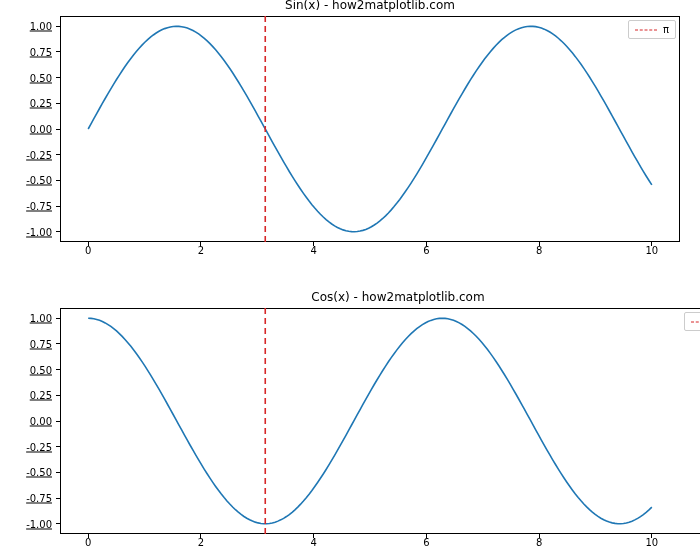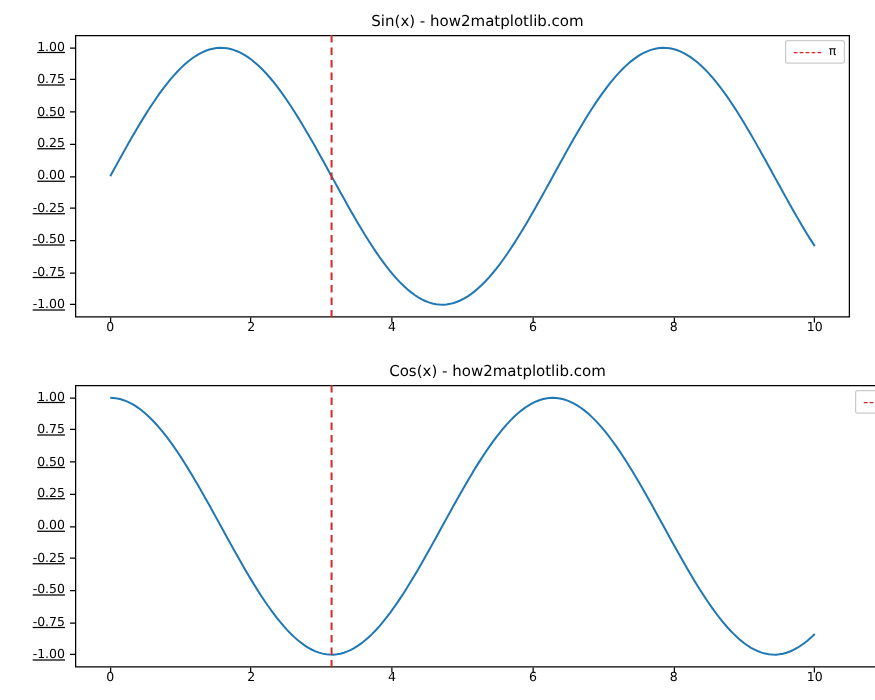--- a/index.html
+++ b/index.html
@@ -101,21 +101,21 @@
     stroke: #d62728;
     stroke-width: 1.6;
     stroke-dasharray: 6 4;
   }
 </style>
 </head>
 <body>
 
 <div class="figure">
 
-  <div class="axes" id="ax0" style="left: 60px; top: 28px; width: 620px; height: 226px; padding-left: 12px;">
+  <div class="axes" id="ax0" style="left: 60px; top: 16px; width: 620px; height: 226px;">
     <div class="title">Sin(x) - how2matplotlib.com</div>
     <div class="plot-frame"></div>
     <svg class="plot" width="620" height="226">
         <path d="M28.18 113.00 L31.01 107.84 L33.85 102.69 L36.68 97.57 L39.51 92.49 L42.34 87.46 L45.18 82.49 L48.01 77.61 L50.84 72.81 L53.67 68.11 L56.51 63.52 L59.34 59.06 L62.17 54.74 L65.00 50.56 L67.83 46.55 L70.67 42.69 L73.50 39.02 L76.33 35.53 L79.16 32.24 L82.00 29.16 L84.83 26.28 L87.66 23.62 L90.49 21.19 L93.33 18.99 L96.16 17.03 L98.99 15.31 L101.82 13.84 L104.66 12.62 L107.49 11.65 L110.32 10.93 L113.15 10.48 L115.98 10.28 L118.82 10.34 L121.65 10.67 L124.48 11.25 L127.31 12.08 L130.15 13.17 L132.98 14.52 L135.81 16.11 L138.64 17.95 L141.48 20.02 L144.31 22.34 L147.14 24.88 L149.97 27.64 L152.80 30.62 L155.64 33.81 L158.47 37.19 L161.30 40.77 L164.13 44.53 L166.97 48.46 L169.80 52.56 L172.63 56.81 L175.46 61.20 L178.30 65.72 L181.13 70.36 L183.96 75.11 L186.79 79.95 L189.63 84.88 L192.46 89.88 L195.29 94.94 L198.12 100.04 L200.95 105.17 L203.79 110.33 L206.62 115.49 L209.45 120.64 L212.28 125.78 L215.12 130.88 L217.95 135.94 L220.78 140.94 L223.61 145.87 L226.45 150.72 L229.28 155.47 L232.11 160.12 L234.94 164.64 L237.78 169.04 L240.61 173.29 L243.44 177.39 L246.27 181.33 L249.10 185.10 L251.94 188.68 L254.77 192.08 L257.60 195.27 L260.43 198.26 L263.27 201.03 L266.10 203.58 L268.93 205.90 L271.76 207.98 L274.60 209.83 L277.43 211.43 L280.26 212.78 L283.09 213.88 L285.93 214.73 L288.76 215.32 L291.59 215.65 L294.42 215.72 L297.25 215.53 L300.09 215.09 L302.92 214.38 L305.75 213.42 L308.58 212.21 L311.42 210.74 L314.25 209.03 L317.08 207.08 L319.91 204.89 L322.75 202.47 L325.58 199.82 L328.41 196.95 L331.24 193.87 L334.07 190.59 L336.91 187.11 L339.74 183.44 L342.57 179.59 L345.40 175.58 L348.24 171.41 L351.07 167.09 L353.90 162.64 L356.73 158.06 L359.57 153.36 L362.40 148.57 L365.23 143.68 L368.06 138.72 L370.90 133.69 L373.73 128.61 L376.56 123.49 L379.39 118.34 L382.22 113.18 L385.06 108.02 L387.89 102.87 L390.72 97.75 L393.55 92.67 L396.39 87.64 L399.22 82.67 L402.05 77.78 L404.88 72.97 L407.72 68.27 L410.55 63.68 L413.38 59.22 L416.21 54.89 L419.05 50.71 L421.88 46.68 L424.71 42.83 L427.54 39.15 L430.37 35.65 L433.21 32.36 L436.04 29.26 L438.87 26.38 L441.70 23.71 L444.54 21.27 L447.37 19.07 L450.20 17.10 L453.03 15.37 L455.87 13.89 L458.70 12.66 L461.53 11.68 L464.36 10.95 L467.20 10.49 L470.03 10.28 L472.86 10.34 L475.69 10.65 L478.52 11.22 L481.36 12.05 L484.19 13.13 L487.02 14.47 L489.85 16.05 L492.69 17.88 L495.52 19.95 L498.35 22.25 L501.18 24.78 L504.02 27.54 L506.85 30.51 L509.68 33.69 L512.51 37.07 L515.34 40.64 L518.18 44.39 L521.01 48.32 L523.84 52.41 L526.67 56.66 L529.51 61.04 L532.34 65.56 L535.17 70.19 L538.00 74.94 L540.84 79.78 L543.67 84.70 L546.50 89.70 L549.33 94.76 L552.17 99.86 L555.00 104.99 L557.83 110.15 L560.66 115.31 L563.49 120.46 L566.33 125.60 L569.16 130.70 L571.99 135.77 L574.82 140.77 L577.66 145.70 L580.49 150.55 L583.32 155.31 L586.15 159.96 L588.99 164.49 L591.82 168.89 " class="curve"></path>
         <line x1="205.25340411142471" x2="205.25340411142471" y1="0" y2="226" class="vline"></line>
       </svg>
     <div class="legend">
       <span class="legend-swatch">
           <span class="dash"></span>
         </span>

